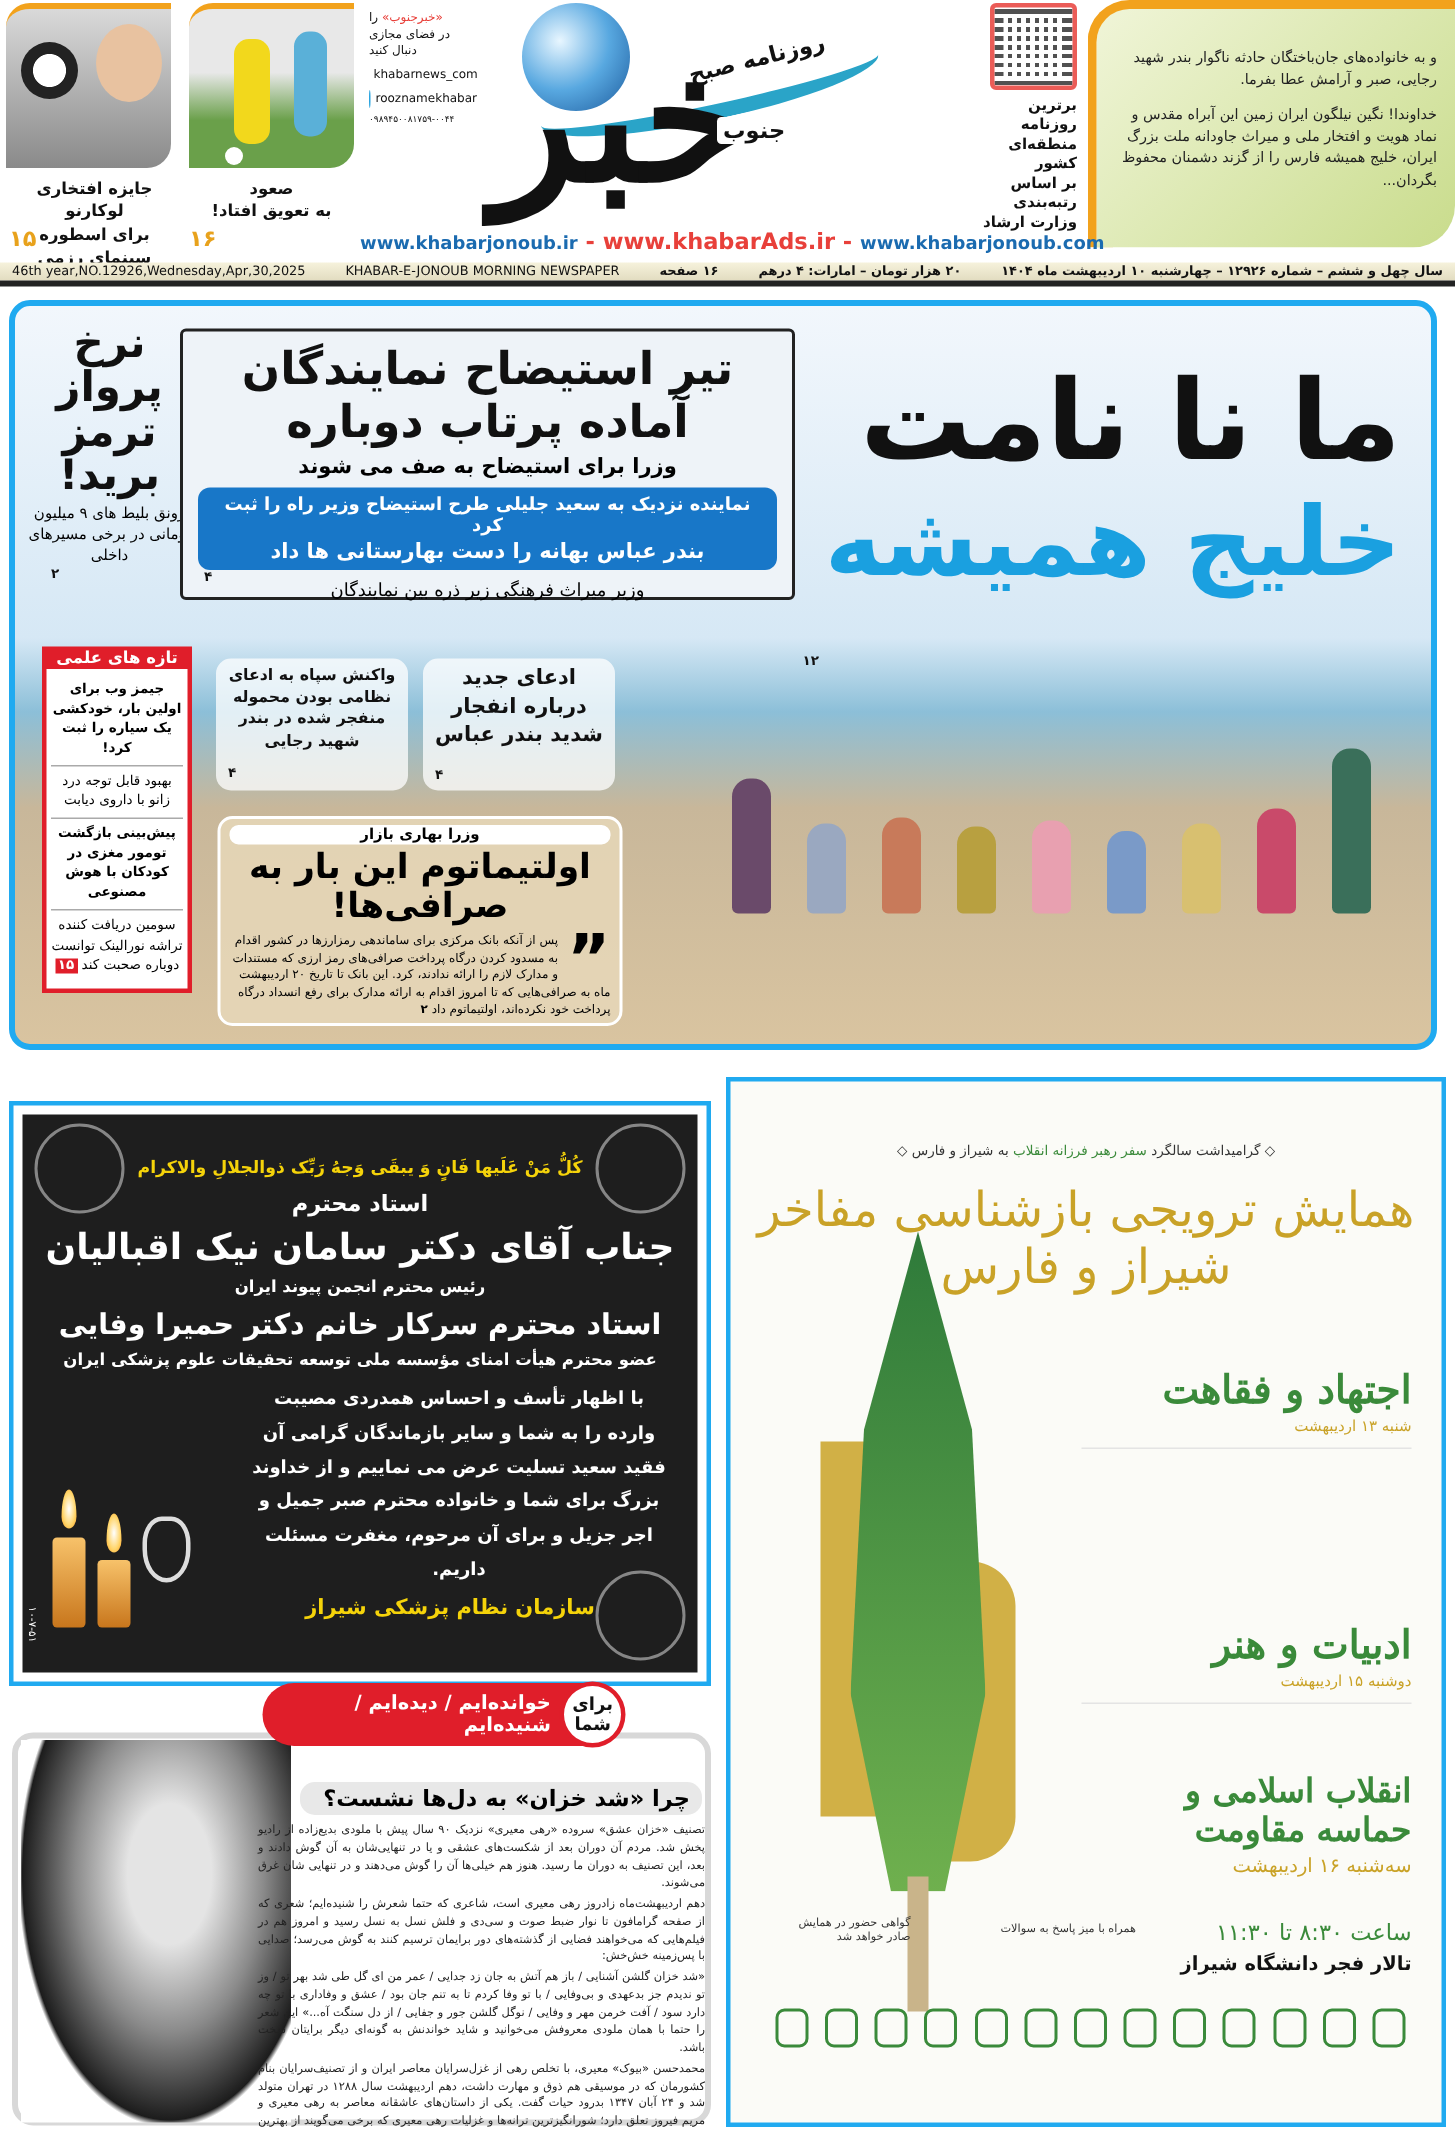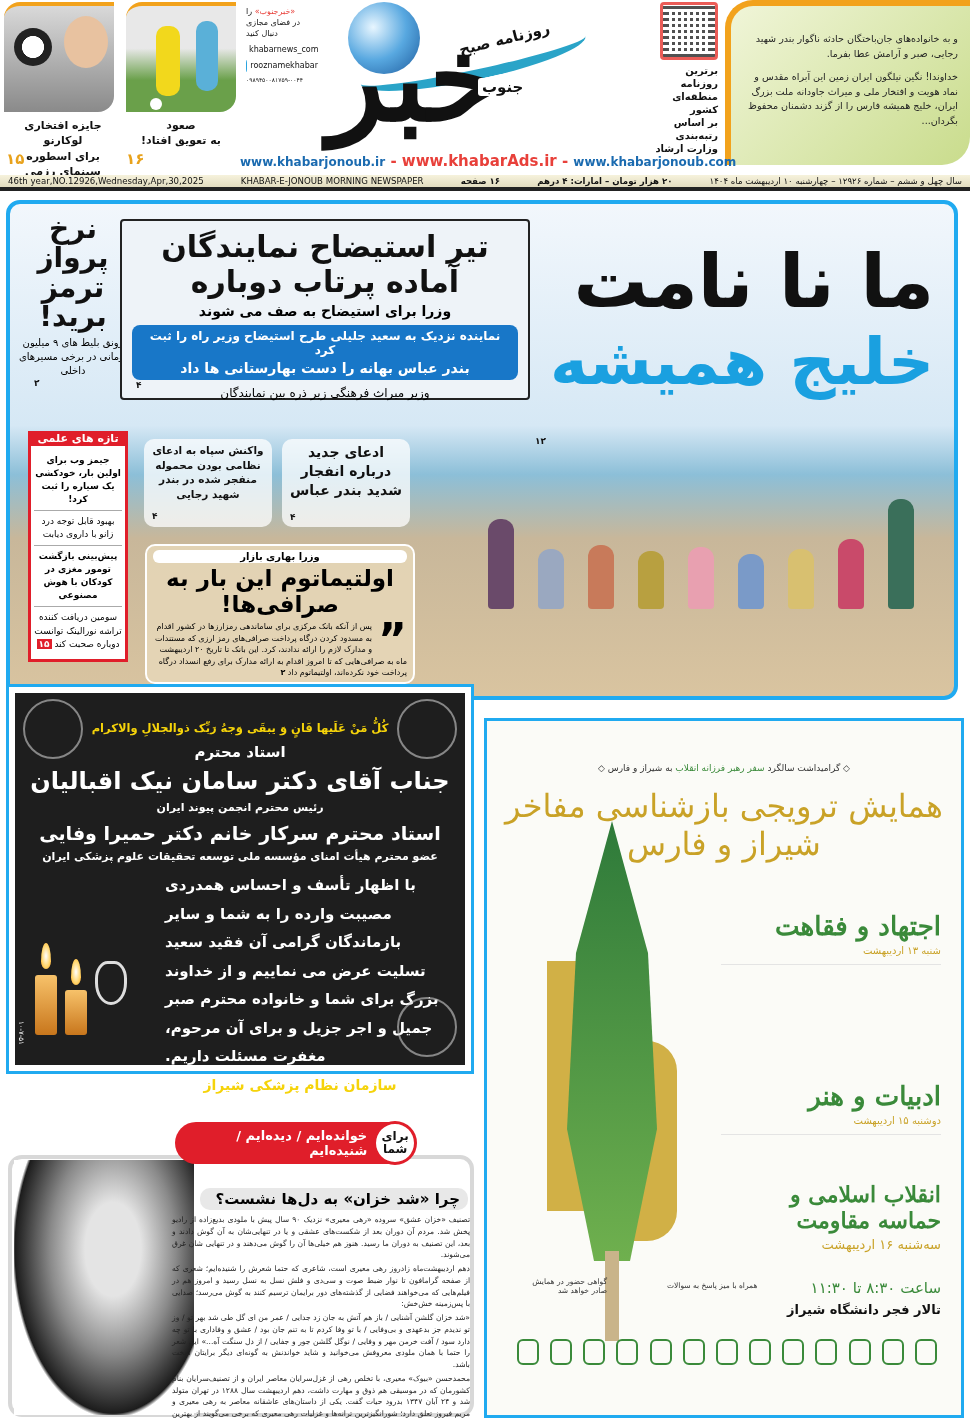--- a/index.html
+++ b/index.html
@@ -54,29 +54,29 @@
 .impeach .s2{font-size:12px;margin-top:6px}
 .mini{top:235px;width:128px;height:88px;background:rgba(255,255,255,.75);border-radius:10px;text-align:center;font-weight:bold;color:#111;padding-top:4px}
 .bazar{left:135px;top:340px;width:270px;height:140px;border:2px solid #fff;border-radius:10px;background:rgba(230,215,185,.85);padding:4px 6px;text-align:right}
 .bazar .lb{background:#fff;text-align:center;font-size:10px;font-weight:bold;border-radius:6px;padding:1px 0}
 .bazar h3{font-size:23px;font-weight:bold;text-align:center;letter-spacing:-1px;margin-top:2px}
 .bazar p{font-size:8px;line-height:1.45;margin-top:4px}
 .bazar .quote{float:right;font-size:44px;font-weight:bold;line-height:.6;margin:6px 0 0 6px}
 .people{right:20px;top:285px;width:480px;height:120px}
 .person{position:absolute;bottom:0;width:26px;border-radius:12px 12px 4px 4px}
 
-.obit{left:6px;top:684px;width:468px;height:390px;border:3px solid #20aaf0;background:#fff;padding:6px}
+.obit{left:6px;top:734px;width:468px;height:390px;border:3px solid #20aaf0;background:#fff;padding:6px}
 .obit .inner{width:100%;height:100%;background:#1e1e1e;position:relative;text-align:center;color:#fff;padding-top:28px}
 .obit .verse{color:#f5d30a;font-size:11.5px;font-weight:bold}
 .obit .l2{font-size:15px;font-weight:bold;margin-top:8px}
 .obit .l3{font-size:24px;font-weight:bold;margin-top:6px}
 .obit .l4{font-size:11px;font-weight:bold;margin-top:6px}
 .obit .l5{font-size:19px;font-weight:bold;margin-top:8px}
 .obit .l6{font-size:11px;font-weight:bold;margin-top:6px}
-.obit .body{font-size:15px;font-weight:bold;line-height:1.9;text-align:left;margin:8px 18px 0 150px}
+.obit .body{font-size:12px;font-weight:bold;line-height:1.9;text-align:center;margin:8px 18px 0 150px}
 .obit .sign{color:#f5d30a;font-size:14px;font-weight:bold;margin-top:6px;margin-left:120px}
 .candle{position:absolute;bottom:30px;width:22px;border-radius:3px;background:linear-gradient(180deg,#f7c26a,#c8761c)}
 .flame{position:absolute;width:10px;height:26px;border-radius:50% 50% 50% 50%/70% 70% 30% 30%;background:radial-gradient(#fff,#ffd56a 60%,#ff9a1c)}
 .emblem{position:absolute;left:80px;bottom:60px;width:32px;height:44px;border:3px solid #ddd;border-radius:40% 40% 50% 50%}
 .orn{position:absolute;width:60px;height:60px;border:2px solid #ccc;border-radius:50%;opacity:.6}
 
 .foryou{left:8px;top:1155px;width:466px;height:262px;border:4px solid #d8d8d8;border-radius:14px;background:#fff}
 .foryou-tag{left:175px;top:1122px;height:42px;width:240px;background:#e01e2a;border-radius:22px;color:#fff;font-weight:bold;font-size:13px;display:flex;align-items:center;justify-content:flex-start;padding-right:8px}
 .foryou-tag .circ{width:44px;height:44px;border-radius:50%;background:#fff;border:3px solid #e01e2a;color:#111;font-size:12px;line-height:1.05;display:flex;align-items:center;justify-content:center;text-align:center;margin-left:6px;margin-right:-10px}
 .photo-bw{left:14px;top:1160px;width:180px;height:255px;background:radial-gradient(ellipse at 55% 35%,#e4e4e4 20%,#8a8a8a 45%,#1c1c1c 70%,#fff 72%)}
@@ -155,21 +155,21 @@
   <div class="cap">به تعویق افتاد!</div>
 </div>
 <div class="abs pg" style="left:126px;top:150px">۱۶</div>
 <div class="abs" style="left:4px;top:118px;width:118px">
   <div class="cap">جایزه افتخاری لوکارنو</div>
   <div class="cap">برای اسطوره سینمای رزمی</div>
 </div>
 <div class="abs pg" style="left:6px;top:150px">۱۵</div>
 
 <div class="abs dateline">
-  <span style="font-weight:normal">سال چهل و ششم – شماره ۱۲۹۲۶ – چهارشنبه ۱۰ اردیبهشت ماه ۱۴۰۴</span>
+  <span style="font-weight:bold">سال چهل و ششم – شماره ۱۲۹۲۶ – چهارشنبه ۱۰ اردیبهشت ماه ۱۴۰۴</span>
   <span style="font-weight:bold">۲۰ هزار تومان – امارات: ۴ درهم</span>
   <span style="font-weight:bold">۱۶ صفحه</span>
   <span style="direction:ltr">KHABAR-E-JONOUB MORNING NEWSPAPER</span>
   <span style="direction:ltr">46th year,NO.12926,Wednesday,Apr,30,2025</span>
 </div>
 
 <div class="abs front">
   <div class="abs headline1">ما نا نامت</div>
   <div class="abs headline2">خلیج همیشه فارس</div>
   <div class="abs pgn" style="left:525px;top:232px">۱۲</div>

